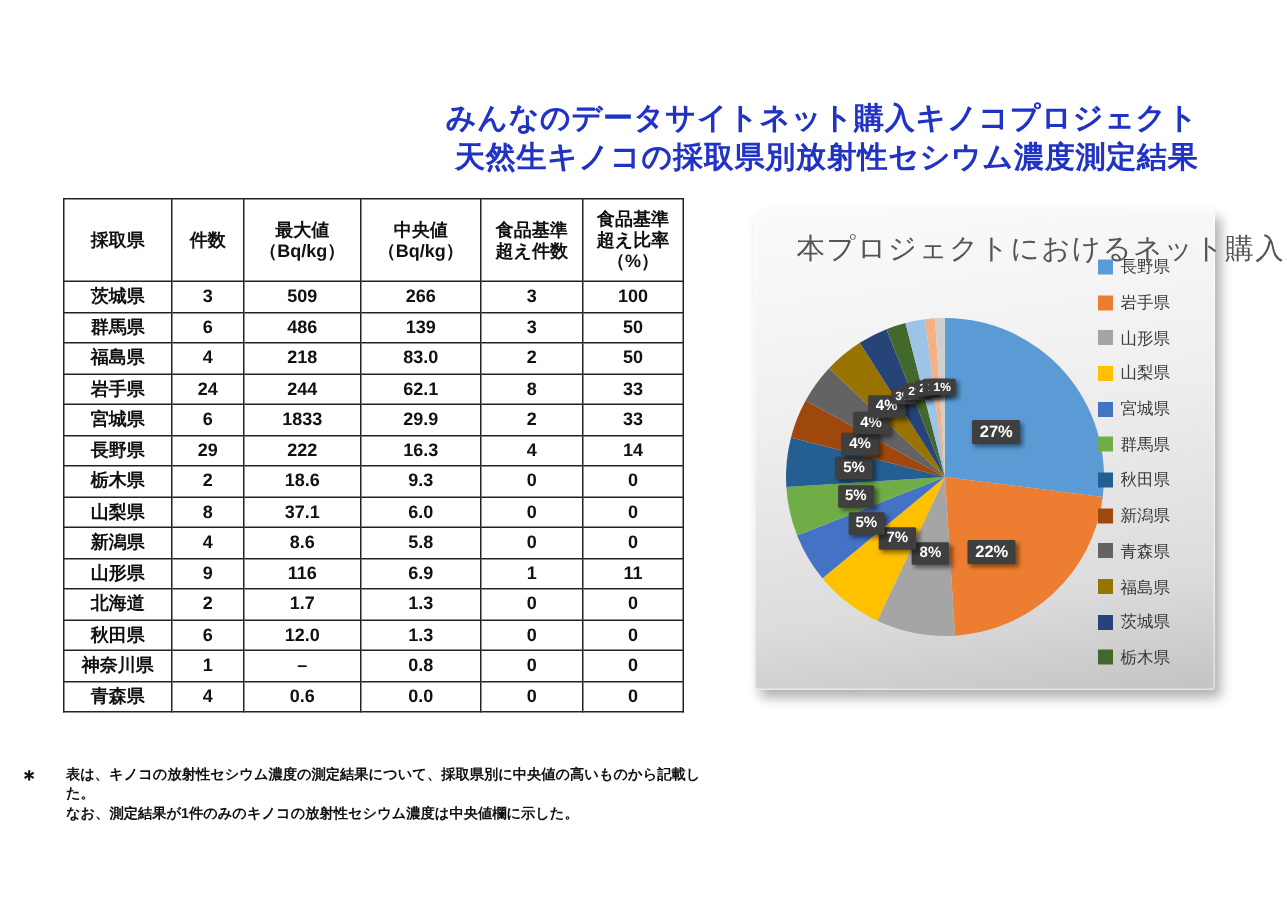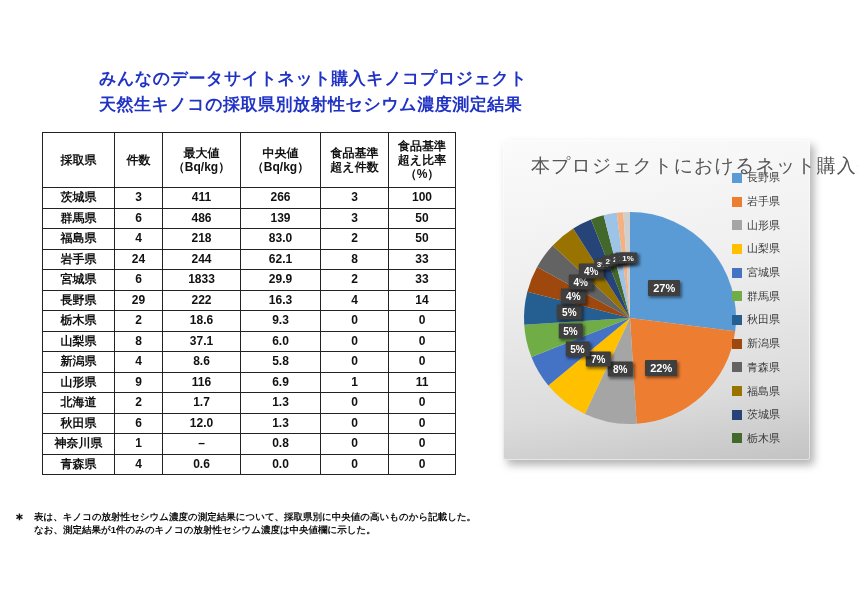--- a/index.html
+++ b/index.html
@@ -2,38 +2,38 @@
 <html><head>
 <meta charset="utf-8">
 <style>
   html,body{margin:0;padding:0;background:#fff;}
   #slide{
     position:relative;width:858px;height:606px;background:#ffffff;overflow:hidden;
     font-family:"Liberation Sans","DejaVu Sans",sans-serif;
   }
   
   #title{
-    position:absolute;left:99px;top:66px;width:700px;text-align:left;
-    font-size:17px;font-weight:700;line-height:26px;letter-spacing:0.5px;
+    position:absolute;left:99px;top:66px;width:700px;text-align:right;
+    font-size:20px;font-weight:700;line-height:26px;letter-spacing:0.5px;
   }
   
   #tbl{
     position:absolute;left:42px;top:132px;border-collapse:collapse;table-layout:fixed;
     font-size:12px;font-weight:700;color:#111;
   }
   #tbl th,#tbl td{
     border:1px solid #222;text-align:center;vertical-align:middle;
     padding:0 1px;overflow:hidden;
   }
   #tbl th{height:54px;font-size:12px;line-height:14px;font-weight:700;background:#fff;}
   #tbl td{height:19.5px;line-height:13px;}
   
   #footnote{position:absolute;left:12px;top:510px;width:470px;color:#111;}
   #footnote .star{position:absolute;left:0;top:0;font-size:15px;font-weight:700;}
-  #footnote .fn-text{margin-left:22px;font-size:9.5px;line-height:13px;font-weight:600;}
+  #footnote .fn-text{margin-left:32px;font-size:9.5px;line-height:13px;font-weight:600;}
   
   #chart-panel{
     position:absolute;left:503px;top:140px;width:307px;height:320px;border-radius:3px;
     background:linear-gradient(172deg,#fbfbfb 0%,#efefef 40%,#dcdcdc 78%,#c3c3c3 100%);
     box-shadow:4px 5px 8px rgba(0,0,0,0.30), inset 0 0 0 1px rgba(255,255,255,0.5);
   }
   #chart-title{
     position:absolute;left:28px;top:13px;font-size:19px;color:#555;font-weight:400;
     letter-spacing:1px;white-space:nowrap;
   }
@@ -85,21 +85,21 @@
           <th>最大値<br>（Bq/kg）</th>
           <th>中央値<br>（Bq/kg）</th>
           <th>食品基準<br>超え件数</th>
           <th>食品基準<br>超え比率<br>（%）</th>
         </tr>
       </thead>
     <tbody>
         <tr>
           <td>茨城県</td>
           <td>3</td>
-          <td>411</td>
+          <td>509</td>
           <td>266</td>
           <td>3</td>
           <td>100</td>
         </tr>
         <tr>
           <td>群馬県</td>
           <td>6</td>
           <td>486</td>
           <td>139</td>
           <td>3</td>

